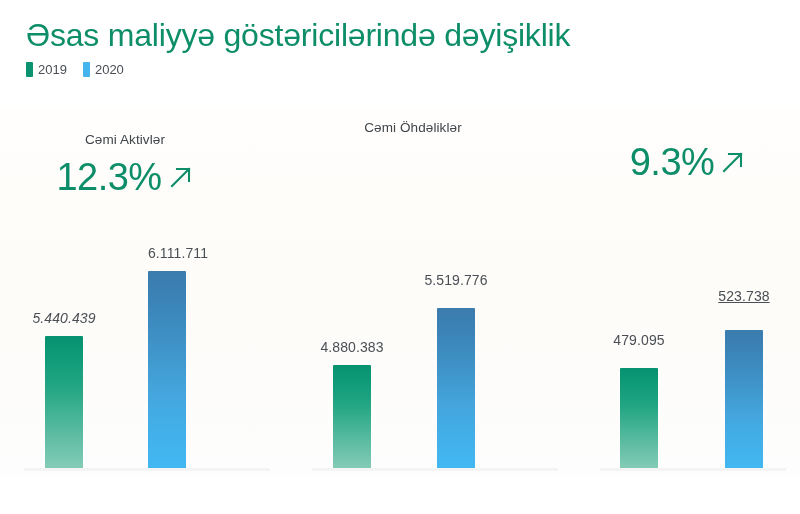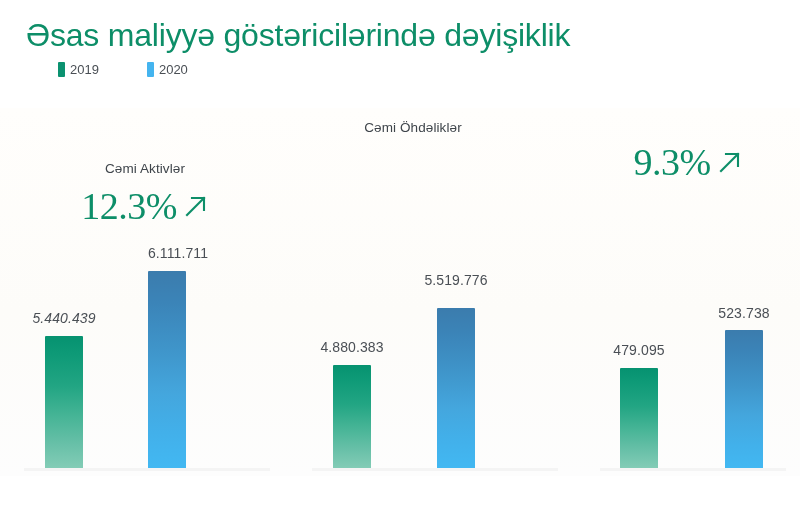--- a/index.html
+++ b/index.html
@@ -44,21 +44,20 @@
   #legend {
     display: flex;
     align-items: center;
     margin-top: 8px;
     gap: 16px;
   }
   .legend-item {
     display: flex;
     align-items: center;
     gap: 5px;
-    margin-left: 32px;
   }
   .legend-swatch {
     width: 7px;
     height: 15px;
     border-radius: 1px;
     display: block;
   }
   .legend-label {
     font-size: 13px;
     color: #4a4f55;
@@ -75,21 +74,20 @@
     color: #3f454b;
     letter-spacing: 0.1px;
     white-space: nowrap;
   }
   .kpi-value-row {
     display: flex;
     align-items: center;
     justify-content: center;
     gap: 6px;
     margin-top: 10px;
-    font-family: Liberation Serif, serif;
   }
   .kpi-value {
     font-size: 38px;
     line-height: 40px;
     font-weight: 400;
     color: #0d8e68;
     letter-spacing: -0.5px;
     white-space: nowrap;
   }
   .kpi-arrow {
@@ -162,21 +160,21 @@
       <span class="legend-swatch" style="background:#0b9270"></span>
       <span class="legend-label">2019</span>
     </div>
     <div class="legend-item">
       <span class="legend-swatch" style="background:#44b4ef"></span>
       <span class="legend-label">2020</span>
     </div>
   </div>
 </div>
 
-<div class="kpi" style="left:20px; top:132px; width:250px;margin-top:29px;">
+<div class="kpi" style="left:0; top:132px; width:250px;">
   <div class="kpi-label">Cəmi Aktivlər</div>
   <div class="kpi-value-row">
     <div class="kpi-value">12.3%</div>
     <span class="kpi-arrow">
       <svg viewBox="0 0 26 26" width="26" height="26" aria-hidden="true">
         <g stroke="#0d8e68" stroke-width="2.1" fill="none" stroke-linecap="square">
           <line x1="4" y1="22" x2="21" y2="5"></line>
           <polyline points="9,5 21,5 21,17"></polyline>
         </g>
       </svg>
@@ -214,18 +212,18 @@
   <div class="bar y2020" style="left:148px; height:197px;"></div>
   <div class="bar-value" style="left:167px; top:245px;margin-left:11px;">6.111.711</div>
 
   <div class="bar y2019" style="left:333px; height:103px;"></div>
   <div class="bar-value" style="left:352px; top:339px;">4.880.383</div>
 
   <div class="bar y2020" style="left:437px; height:160px;"></div>
   <div class="bar-value" style="left:456px; top:272px;">5.519.776</div>
 
   <div class="bar y2019" style="left:620px; height:100px;"></div>
-  <div class="bar-value" style="left:639px; top:342px;">479.095</div>
+  <div class="bar-value" style="left:639px; top:332px;">479.095</div>
 
   <div class="bar y2020" style="left:725px; height:138px;"></div>
-  <div class="bar-value" style="left:744px; top:305px;">523.738</div>
+  <div class="bar-value" style="left:744px; top:288px;text-decoration:underline;">523.738</div>
 
 </div>
 
 </body></html>

